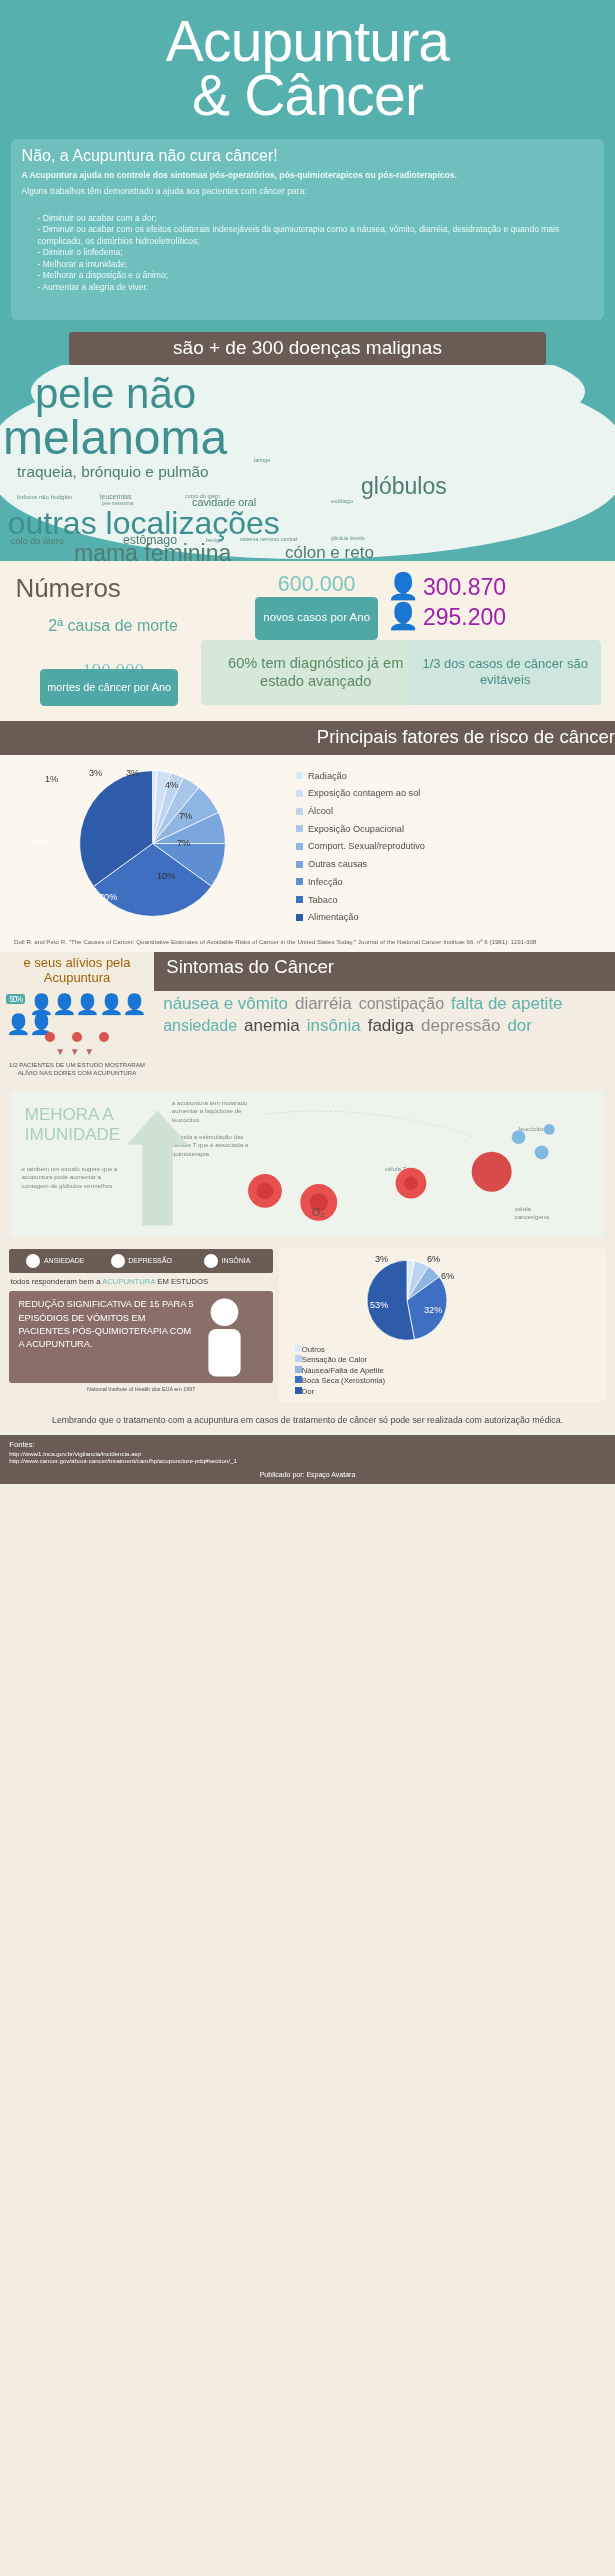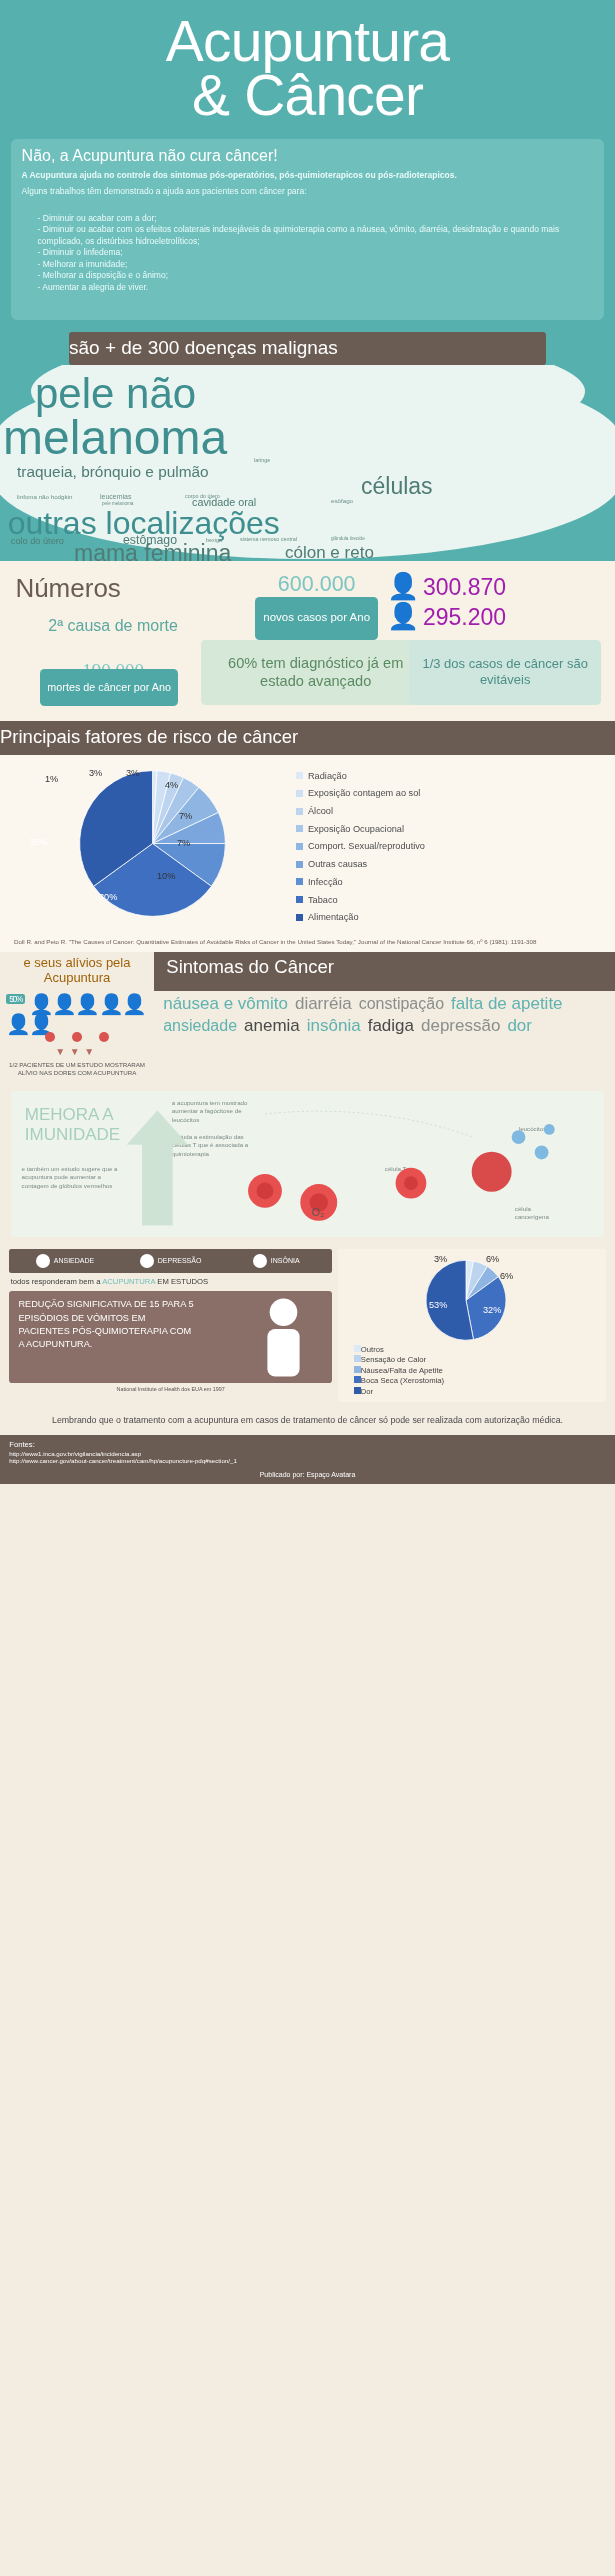--- a/index.html
+++ b/index.html
@@ -44,20 +44,21 @@
   .intro p { margin:0 0 6.2px 0; font-size:8.5px; line-height:1.25; color:#eafaf9; }
   .intro .lead { font-size:8.5px;font-weight:bold; }
   .intro ul { margin:16px; padding:0; list-style:none; }
   .intro li { font-size:8.5px; line-height:1.35; color:#eafaf9; }
 
   
   .banner-wrap { background:#56b0ae; padding: 0 0 0 0; }
   .banner {
     background:#6b5c53;
     color:#fff;
+    text-align:center;
     font-size: 19px;
     padding: 4.6px 0 6.2px 0;
     margin: 0 69px;
     border-radius: 3.1px;
   }
 
   
   .cloud-area {
     background:#56b0ae;
     position:relative;
@@ -96,21 +97,21 @@
   .teal-solid { background:#4fa7a6; color:#fff; }
   .teal-light { background:#cfe6df; color:#4b8f87; }
   .green-light { background:#d6e8d7; color:#5a8a62; }
   .center { display:flex; align-items:center; justify-content:center; text-align:center; }
 
   .persons { color:#7cc5c2; font-size: 26px; line-height: 1; }
   .num-big { color:#a21caf; font-size: 23px; }
 
   
   .risco-head {
-    background:#6b5c53; color:#fff; text-align:left;
+    background:#6b5c53; color:#fff; text-align:right;
     font-size: 18.5px; padding: 5.4px 0 7px 0;
   }
   .chart-panel { background:#fbf7ef; padding: 7.7px 14px 4.6px 14px; }
   .chart-row { display:flex; gap: 4.6px; align-items:flex-start; }
   .pie-holder { position:relative; width: 277px; height: 161px; }
   .legend { padding-top: 7.7px; font-size: 9.2px; color:#4d4d4d; }
   .legend div { margin-bottom: 7.7px; display:flex; align-items:center; gap:5.4px; }
   .sw { width:7px; height:7px; display:inline-block; }
   .pie-label { position:absolute; font-size: 9.2px; color:#333; }
   .pie-label.white { color:#fff; }
@@ -142,21 +143,21 @@
   .symptom { display:inline-block; margin: 0 7px 1.5px 0; }
 
   
   .imun { background:#f2ece1; padding: 6.2px 10.8px 9.2px 10.8px; }
   .imun-card { background:#eef4ec; border-radius:3.1px; position:relative; height: 146px; overflow:hidden; }
   .imun-title { position:absolute; left:14px; top:14px; color:#a6cfc0; font-size: 17px; line-height:1.15; }
   .imun-note { position:absolute; font-size: 6.2px; color:#7a8a86; line-height:1.35; }
 
   
   .est { display:flex; background:#f2ece1; padding: 3.1px 9.2px 7.7px 9.2px; gap: 6.2px; }
-  .est-left { width: 323px; }
+  .est-left { width: 264px; }
   .faces { background:#6b5c53; color:#fff; display:flex; border-radius:2.3px; padding: 4.6px 3.1px; }
   .face-item { flex:1; display:flex; align-items:center; gap:3.8px; font-size:7px; justify-content:center; }
   .face { width:14px; height:14px; border-radius:50%; background:#fff; position:relative; display:inline-block; }
   .respond { font-size:7.7px; color:#3b3b3b; padding: 4.6px 1.5px; }
   .respond .acc { color:#6fc0bd; }
   .red-card {
     background:#8a6f68; color:#fff; border-radius:3.1px; padding:7.7px 9.2px; font-size:9.2px;
     line-height:1.45; position:relative; min-height: 92px;
   }
   .red-card .txt { width: 177px; }
@@ -202,21 +203,21 @@
   </div>
 
   <div class="cloud-area">
     <div class="cloud-bg"></div>
     <div class="cloud-bg2"></div>
     <div class="cloud-words" id="cloud-words">
         <span class="w" style="left: 35px; top: 4.6px; font-size: 42px; color: rgb(63, 143, 144);">pele não</span>
         <span class="w" style="left: 3.1px; top: 45px; font-size: 48px; color: rgb(63, 143, 144);">melanoma</span>
         <span class="w" style="left: 17px; top: 98px; font-size: 15.4px; color: rgb(79, 124, 116);">traqueia, brónquio e pulmão</span>
         <span class="w" style="left: 254px; top: 92px; font-size: 5.4px; color: rgb(107, 143, 136);">laringe</span>
-        <span class="w" style="left: 361px; top: 108px; font-size: 23px; color: rgb(79, 124, 116);">células</span>
+        <span class="w" style="left: 361px; top: 108px; font-size: 23px; color: rgb(79, 124, 116);">glóbulos</span>
         <span class="w" style="left: 17px; top: 128px; font-size: 6.2px; color: rgb(107, 143, 136);">linfoma não hodgkin</span>
         <span class="w" style="left: 100px; top: 128px; font-size: 7px; color: rgb(107, 143, 136);">leucemias</span>
         <span class="w" style="left: 185px; top: 128px; font-size: 5.4px; color: rgb(107, 143, 136);">corpo do útero</span>
         <span class="w" style="left: 102px; top: 136px; font-size: 4.6px; color: rgb(107, 143, 136);">pele melanoma</span>
         <span class="w" style="left: 192px; top: 131px; font-size: 10.8px; color: rgb(79, 124, 116);">cavidade oral</span>
         <span class="w" style="left: 331px; top: 132px; font-size: 6.2px; color: rgb(107, 143, 136);">esôfago</span>
         <span class="w" style="left: 7.7px; top: 140px; font-size: 32px; color: rgb(63, 143, 144);">outras localizações</span>
         <span class="w" style="left: 10.8px; top: 171px; font-size: 9.2px; color: rgb(79, 124, 116);">colo do útero</span>
         <span class="w" style="left: 123px; top: 168px; font-size: 12.3px; color: rgb(79, 124, 116);">estômago</span>
         <span class="w" style="left: 206px; top: 172px; font-size: 5.4px; color: rgb(107, 143, 136);">bexiga</span>

